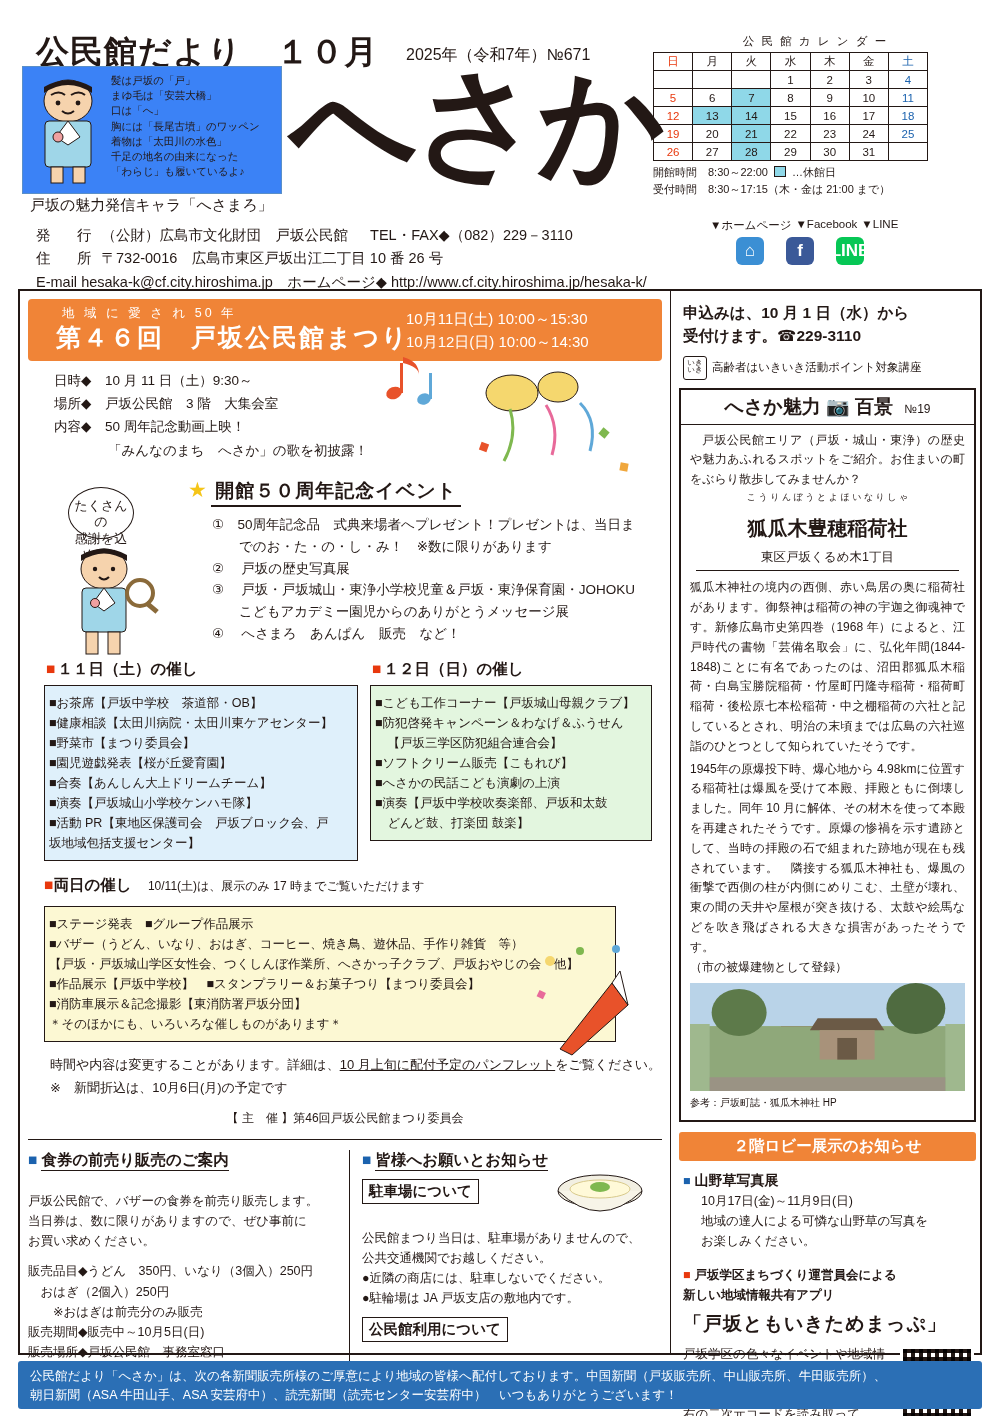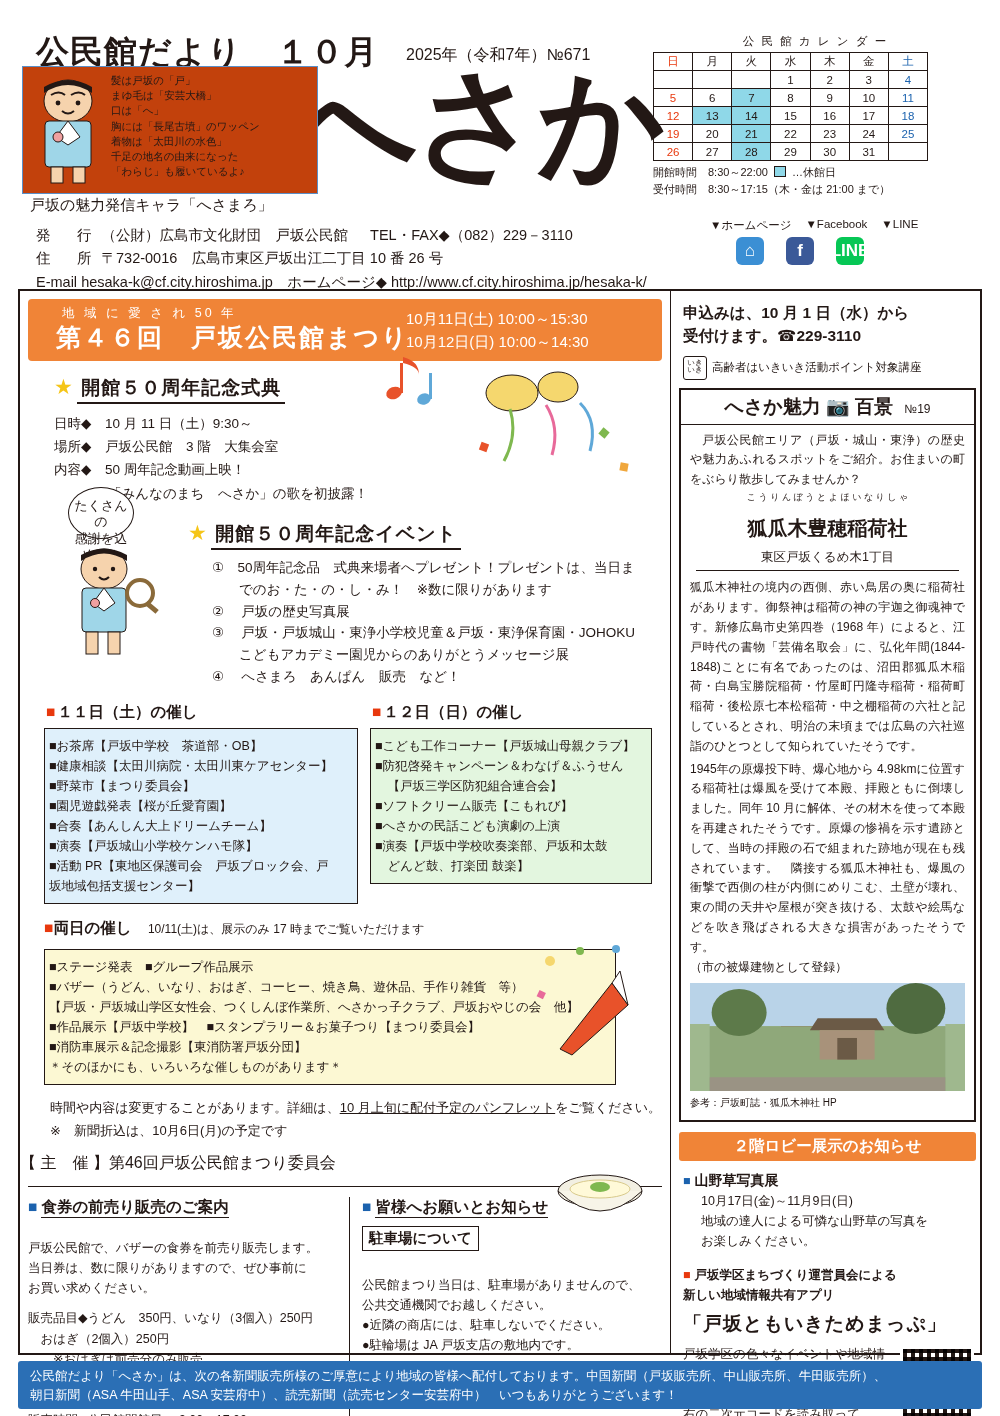--- a/index.html
+++ b/index.html
@@ -26,23 +26,23 @@
   }
   .bigname {
     position: absolute; left: 290px; top: 60px;
     font-size: 125px; font-weight: bold; line-height: 1;
     font-family: "DejaVu Sans", sans-serif;
     letter-spacing: -4px;
     color: #231815;
   }
   .mascot-box {
     position: absolute; left: 22px; top: 66px;
-    width: 296px; height: 128px;
+    width: 260px; height: 128px;
     border: 1px solid #5a8fc8;
-    background: #c2410c;
+    background: #3b82f6;
     padding-left: 12px;
   }
   .mascot-box .desc {
     position: absolute; left: 88px; top: 6px;
     font-size: 10.5px; line-height: 1.45;
   }
   .mascot-caption {
     position: absolute; left: 30px; top: 196px;
     font-size: 15px;
   }
@@ -75,21 +75,21 @@
   
   .pub {
     position: absolute; left: 36px; top: 224px;
     font-size: 14.5px; line-height: 1.62;
   }
   .pub .lbl { letter-spacing: 6px; }
   .sns {
     position: absolute; right: 22px; top: 218px;
     width: 268px; text-align: left;
   }
-  .sns-labels { font-size: 11.5px; display: flex; gap: 14px; }
+  .sns-labels { font-size: 11.5px; display: flex; gap: 4px; }
   .sns-icons { margin-top: 4px; display: flex; gap: 22px; padding-left: 26px; }
   .sns-icons .ic {
     width: 28px; height: 28px; border-radius: 6px;
     display: flex; align-items: center; justify-content: center;
     color: #fff; font-size: 17px; font-weight: bold;
   }
   .ic-home { background: #3b8fd4; border-radius: 14px; font-size: 15px; }
   .ic-fb { background: #3b5998; border-radius: 14px; }
   .ic-line { background: #06c755; border-radius: 8px; font-size: 11px; }
 
@@ -139,21 +139,21 @@
   .box-h .sq { color: #e8380d; margin-right: 2px; }
   .box-blue { background: #dff0fb; width: 314px; }
   .box-green { background: #e3f6df; width: 282px; }
   .box-yellow { background: #fcf8d3; margin: 10px 10px 0 24px; width: 572px; }
 
   .both-h { margin: 14px 0 0 24px; font-size: 15.5px; font-weight: bold; }
   .both-h .note { font-size: 12px; font-weight: normal; margin-left: 12px; }
   .both-h .sq { color: #e8380d; }
 
   .notes { margin: 12px 0 0 30px; font-size: 13px; line-height: 1.75; }
-  .host { margin: 10px 0 0 0; font-size: 16px; }
+  .host { margin: 10px 0 0 0; text-align: center; font-size: 12px; }
   .ul { text-decoration: underline; }
 
   .divider { border-top: 1px solid #231815; margin: 12px 8px 0 8px; }
 
   .bottom2 { display: flex; margin: 10px 8px 0 8px; }
   .b-left { width: 322px; padding-right: 10px; border-right: 1px solid #231815; }
   .b-right { width: 310px; padding-left: 12px; }
   .b-h { font-size: 15.5px; font-weight: bold; }
   .b-h .sq { color: #1b62ae; margin-right: 4px; }
   .b-h .und { border-bottom: 1.5px solid #231815; padding-bottom: 2px; }
@@ -373,24 +373,20 @@
         <rect x="170" y="100" width="8" height="8" fill="#f0a73c" transform="rotate(10 174 104)"></rect>
       </svg>
       <svg style="position:absolute;left:360px;top:62px;width:70px;height:60px">
         <ellipse cx="14" cy="40" rx="8" ry="6" fill="#e8522a" transform="rotate(-20 14 40)"></ellipse>
         <rect x="20" y="10" width="3" height="30" fill="#e8522a"></rect>
         <path d="M23 10 q16 4 16 12 q0 -14 -16 -18z" fill="#e8522a"></path>
         <ellipse cx="44" cy="46" rx="7" ry="5.5" fill="#5fa8d8" transform="rotate(-20 44 46)"></ellipse>
         <rect x="49" y="20" width="3" height="26" fill="#5fa8d8"></rect>
       </svg>
 
-      <div class="cer">
-        <span class="sec-star">★</span>
-        <span class="sec-h">開館５０周年記念式典</span>
-      </div>
       <div class="cer-lines">
         <div>日時◆　10 月 11 日（土）9:30～</div>
         <div>場所◆　戸坂公民館　3 階　大集会室</div>
         <div>内容◆　50 周年記念動画上映！</div>
         <div>　　　　「みんなのまち　へさか」の歌を初披露！</div>
       </div>
 
       <div class="thanks-bubble" style="white-space:pre-line">たくさんの
 感謝を込めて☆</div>
       <svg style="position:absolute;left:28px;top:250px;width:120px;height:130px">

